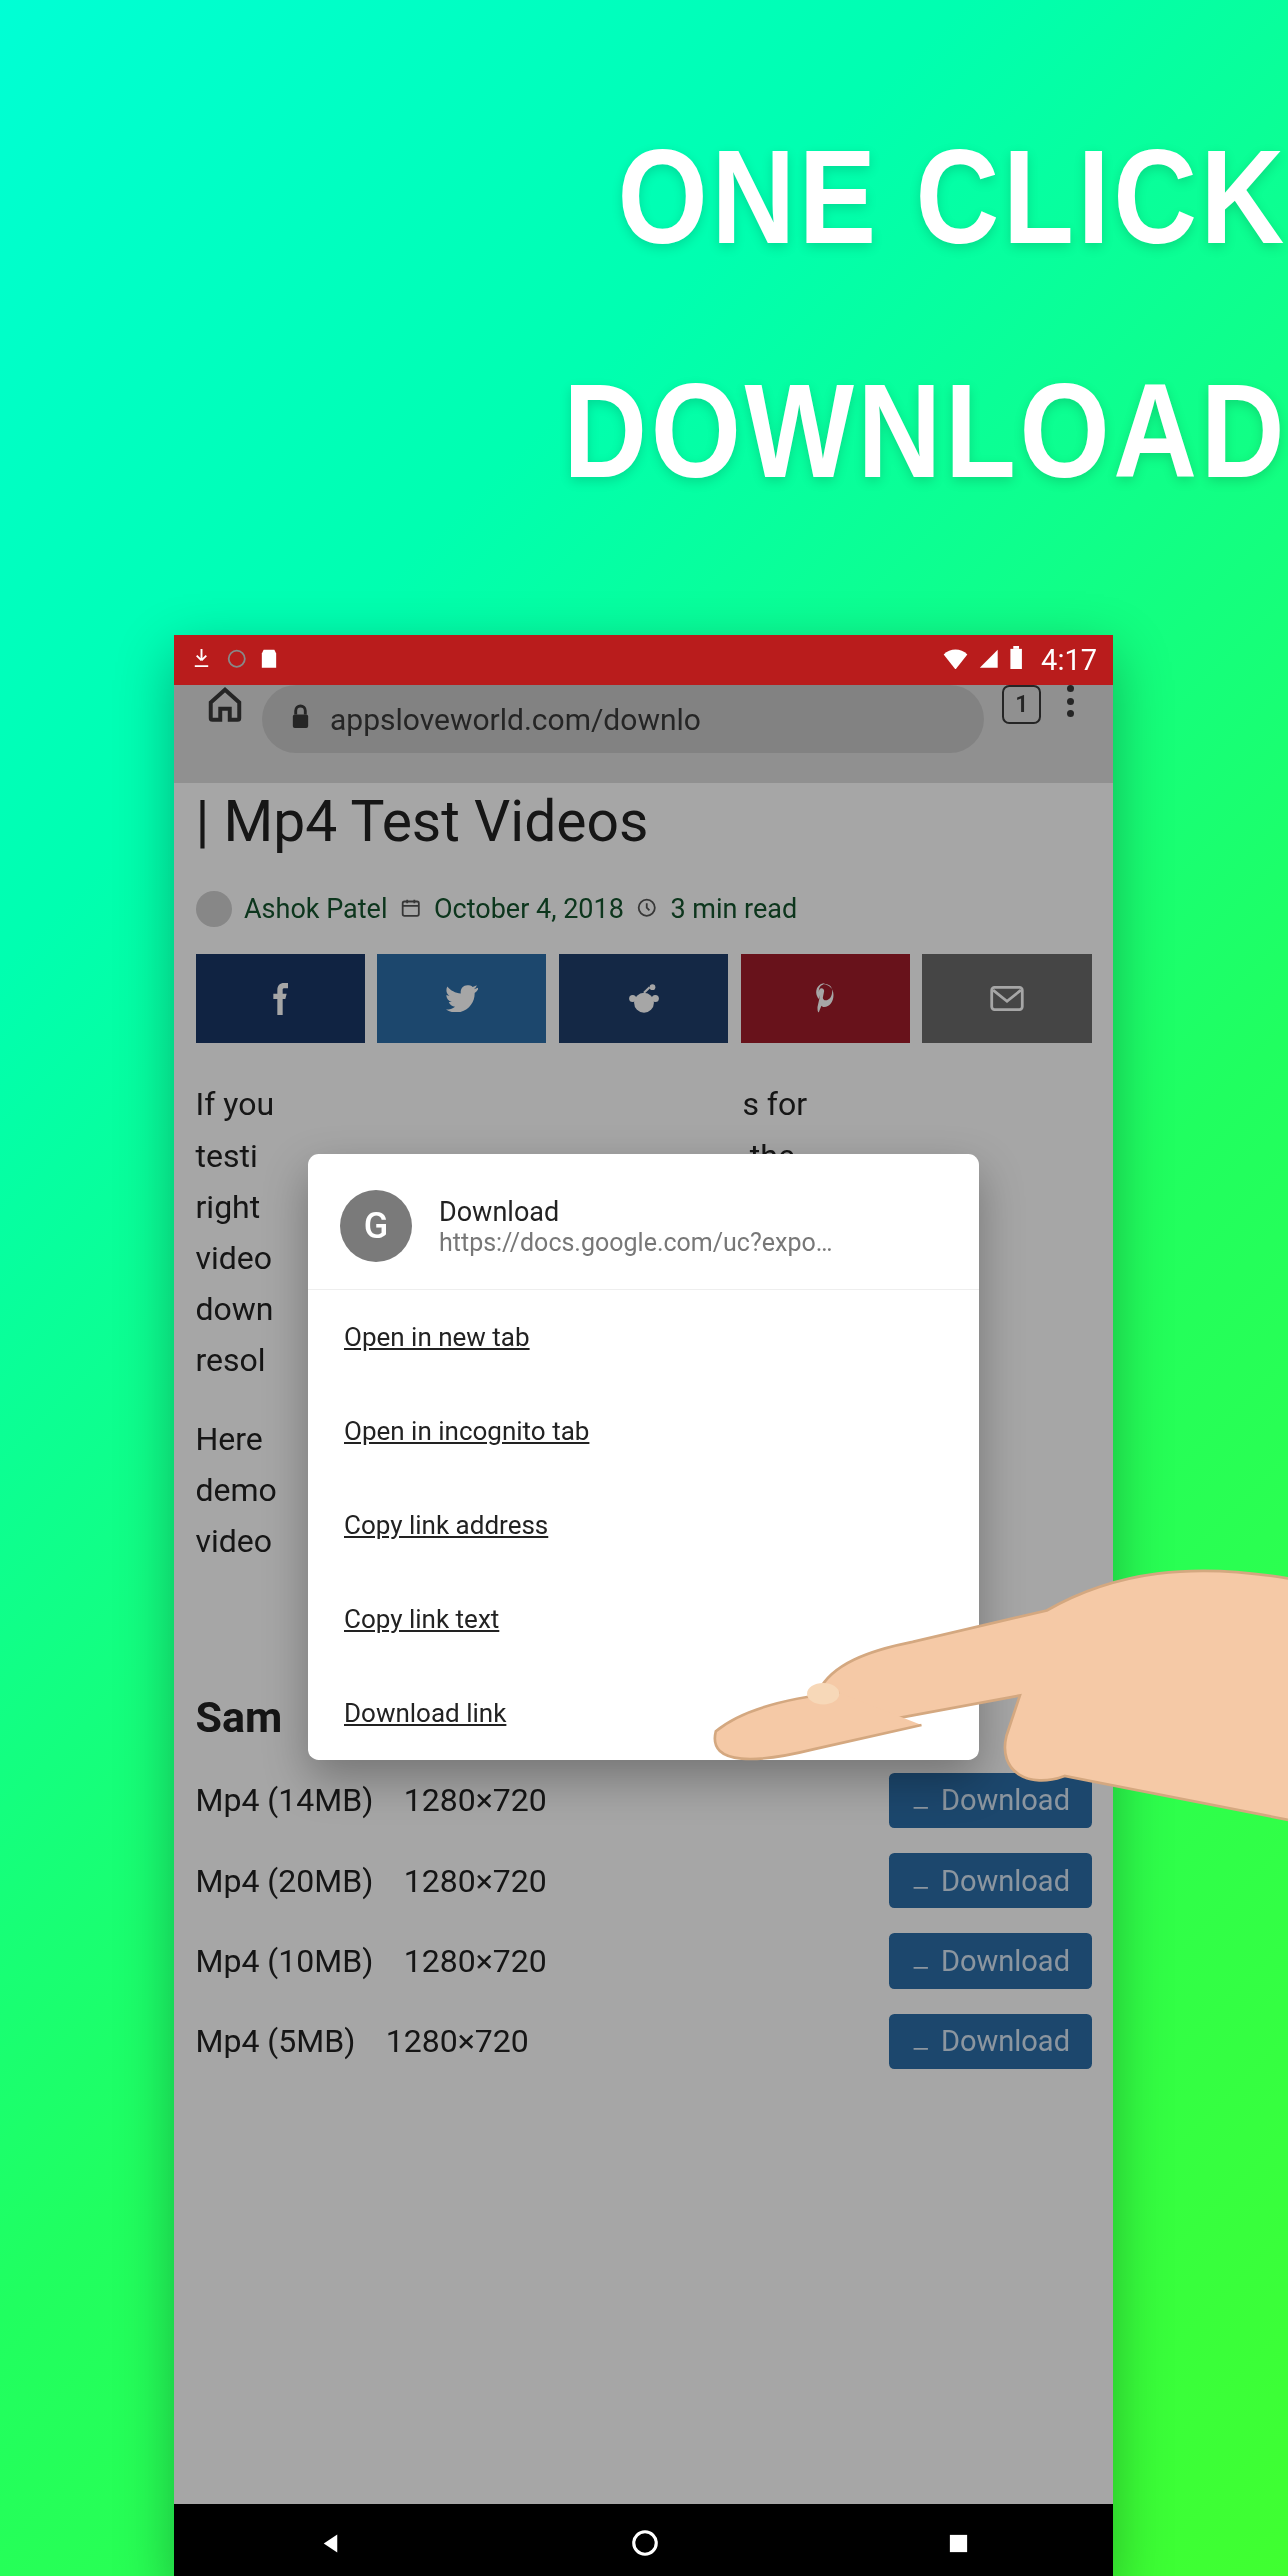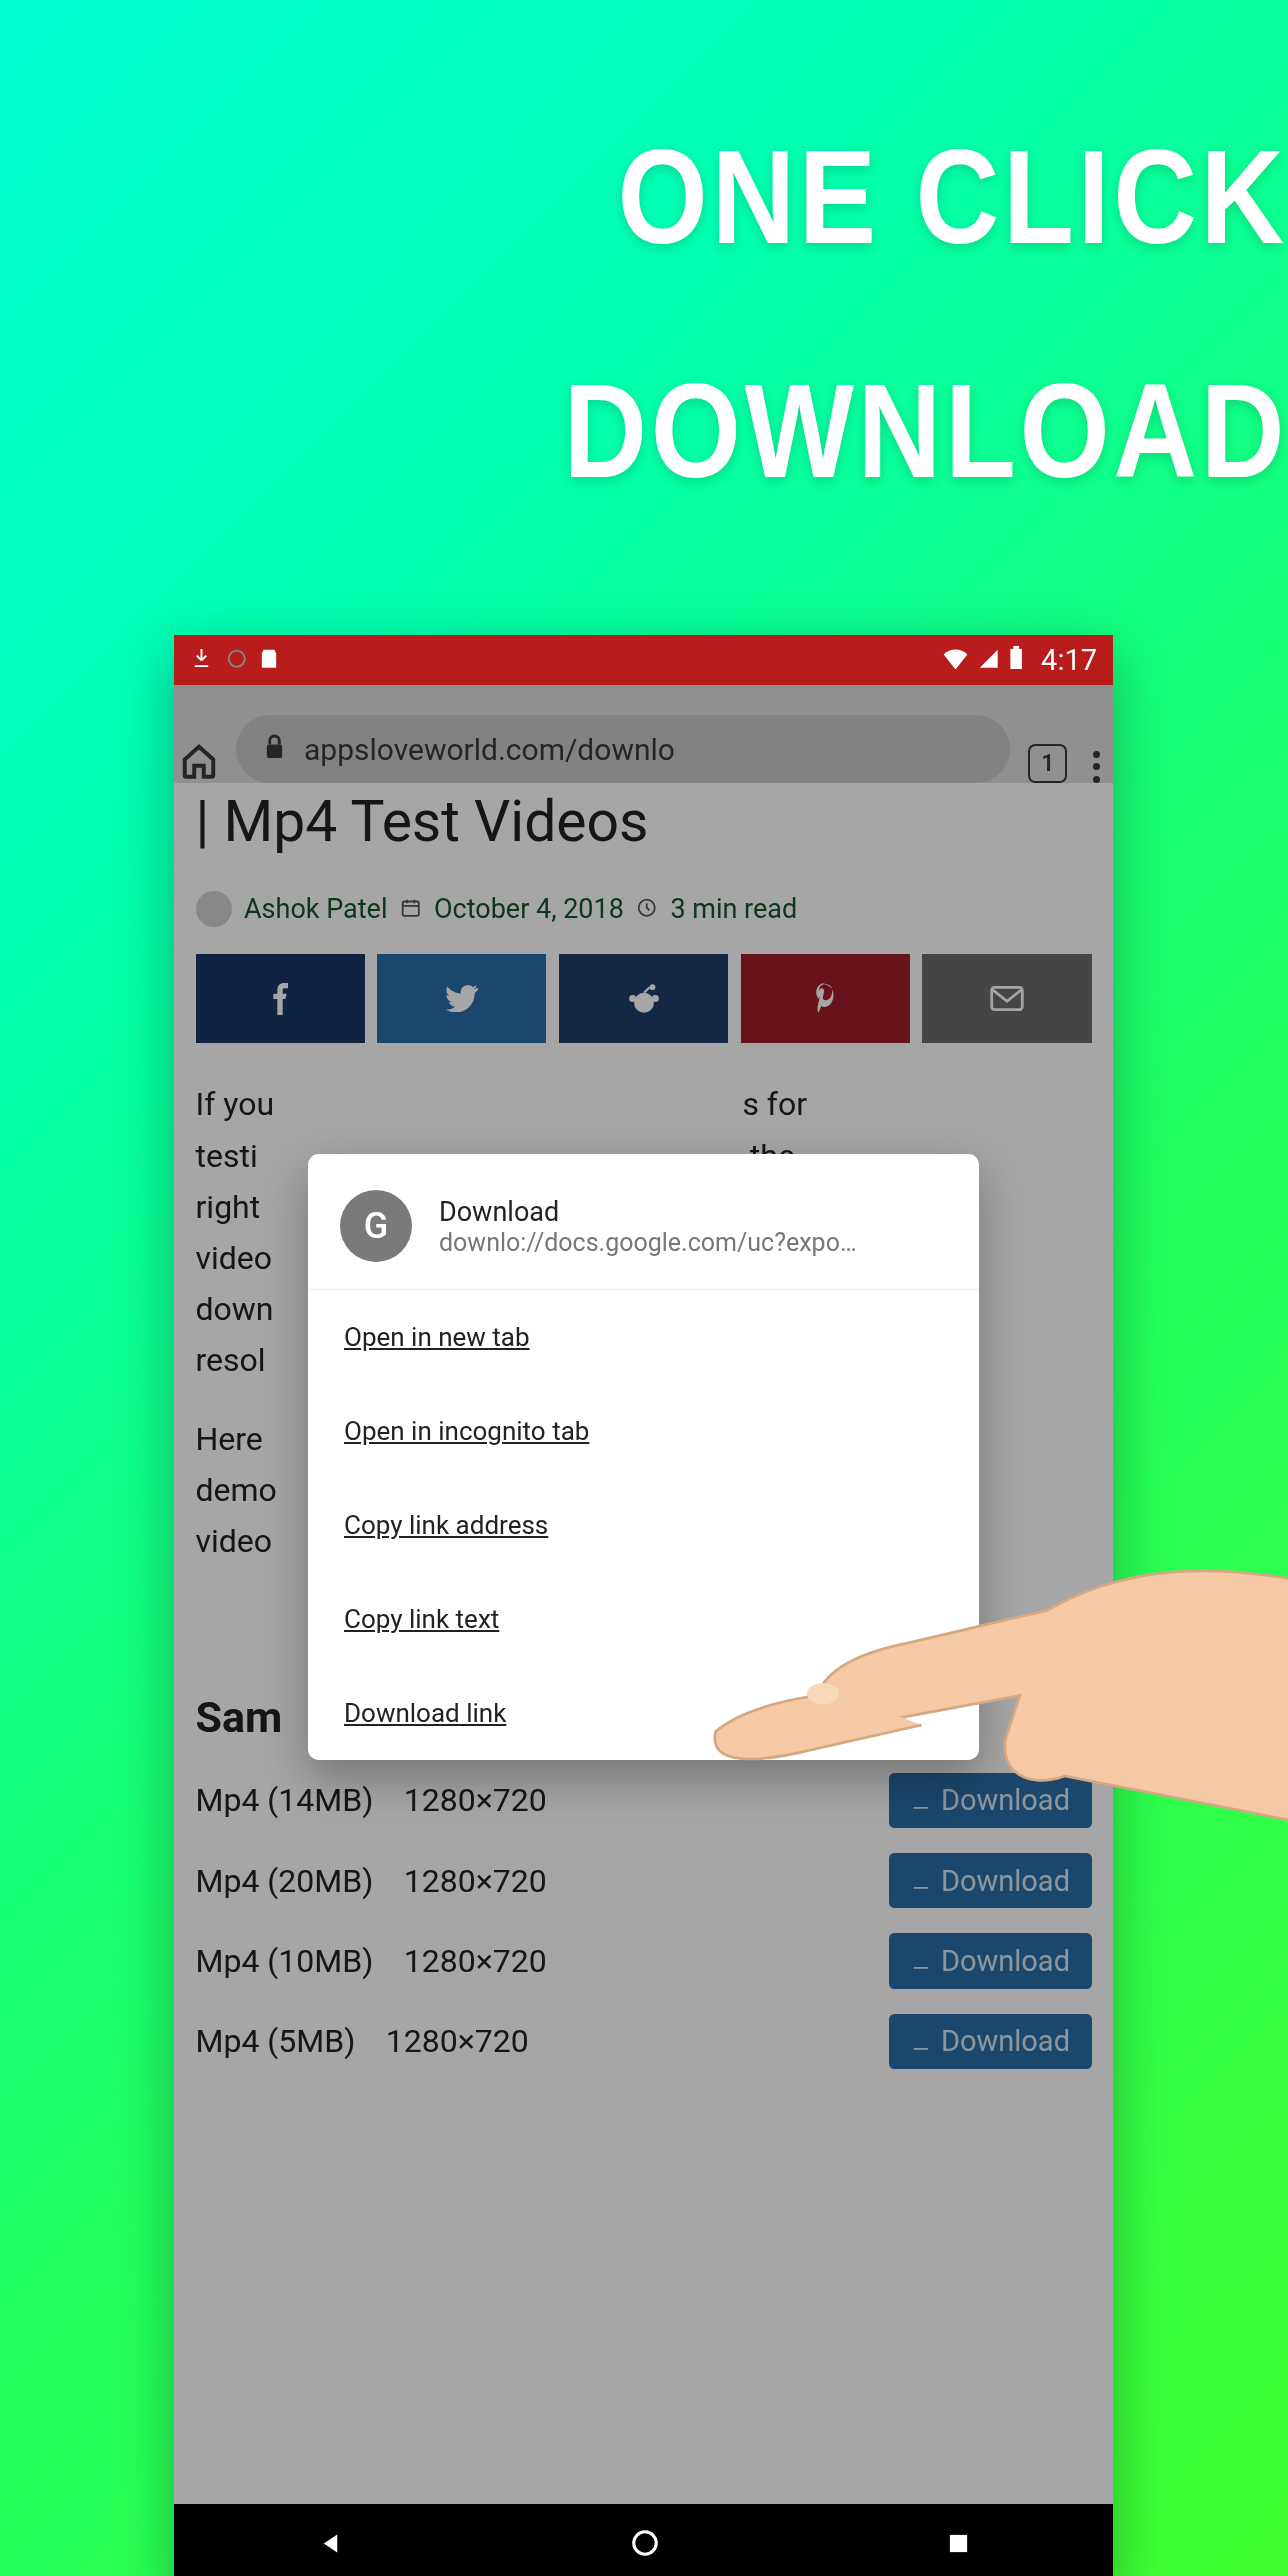--- a/index.html
+++ b/index.html
@@ -42,22 +42,22 @@
   padding: 0 16px;
   font-size: 27px;
 }
 .statusbar .left { display: flex; gap: 12.5px; align-items: center; }
 .statusbar .right { margin-left: auto; display: flex; gap: 9px; align-items: center; }
 .statusbar .time { font-size: 29px; margin-left: 9px; }
 .browser-chrome {
   background: #dedede;
   height: 98px;
   display: flex;
-  align-items: flex-end;
-  padding: 0 6px;
+  align-items: flex-start;
+  padding: 0 32px;
   gap: 18px;
 }
 .home-icon { width: 38px; height: 38px; }
 .urlbar {
   flex: 1;
   background: #c8c8c8;
   border-radius: 45px;
   height: 68px;
   display: flex;
   align-items: center;
@@ -349,21 +349,21 @@
     </div>
   </div>
 
   <div class="dim-overlay"></div>
 
   <div class="context-menu">
     <div class="ctx-header">
       <div class="ctx-badge">G</div>
       <div class="ctx-header-text">
         <div>Download</div>
-        <div class="url">downlo://docs.google.com/uc?expo…</div>
+        <div class="url">https://docs.google.com/uc?expo…</div>
       </div>
     </div>
     <div class="ctx-item">Open in new tab</div>
     <div class="ctx-item">Open in incognito tab</div>
     <div class="ctx-item">Copy link address</div>
     <div class="ctx-item">Copy link text</div>
     <div class="ctx-item">Download link</div>
   </div>
 
   <div class="navbar">

